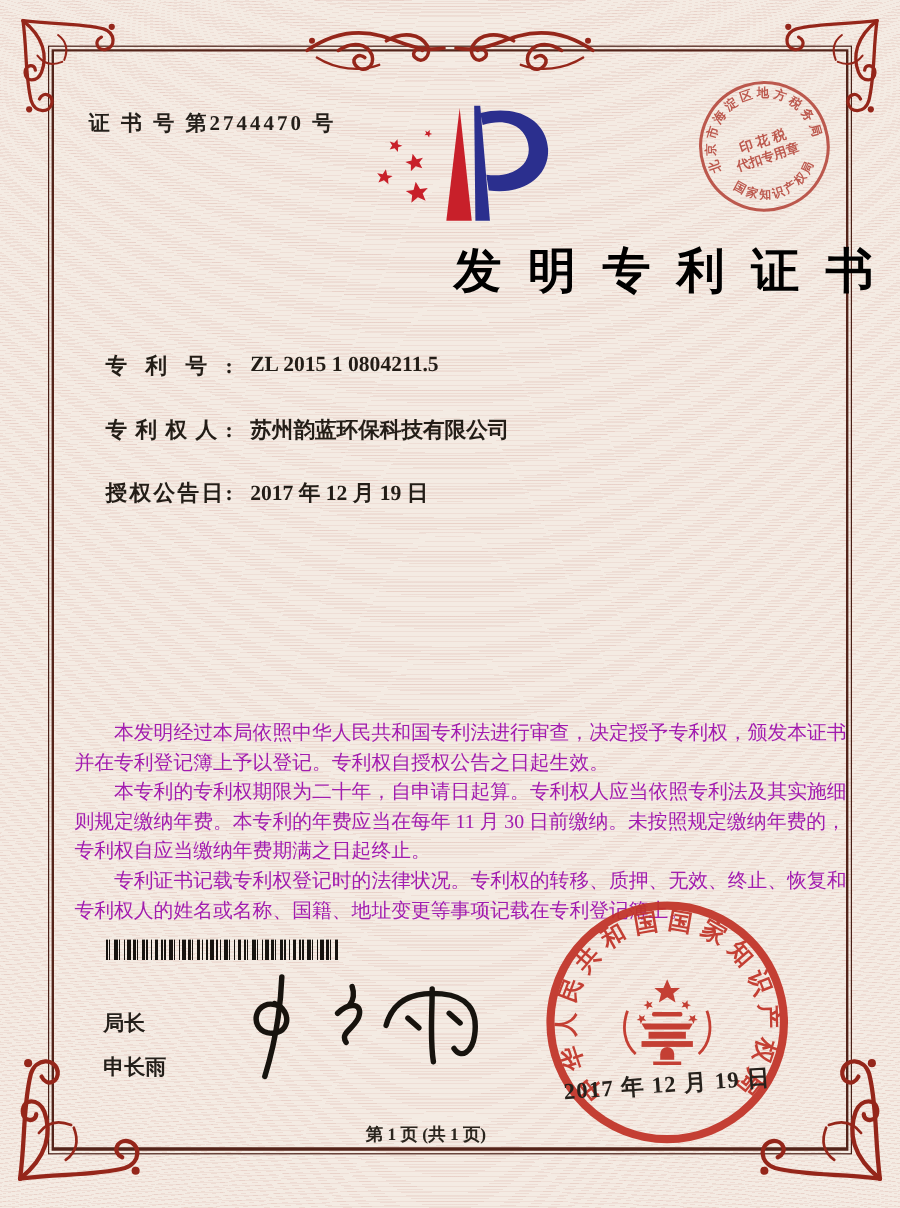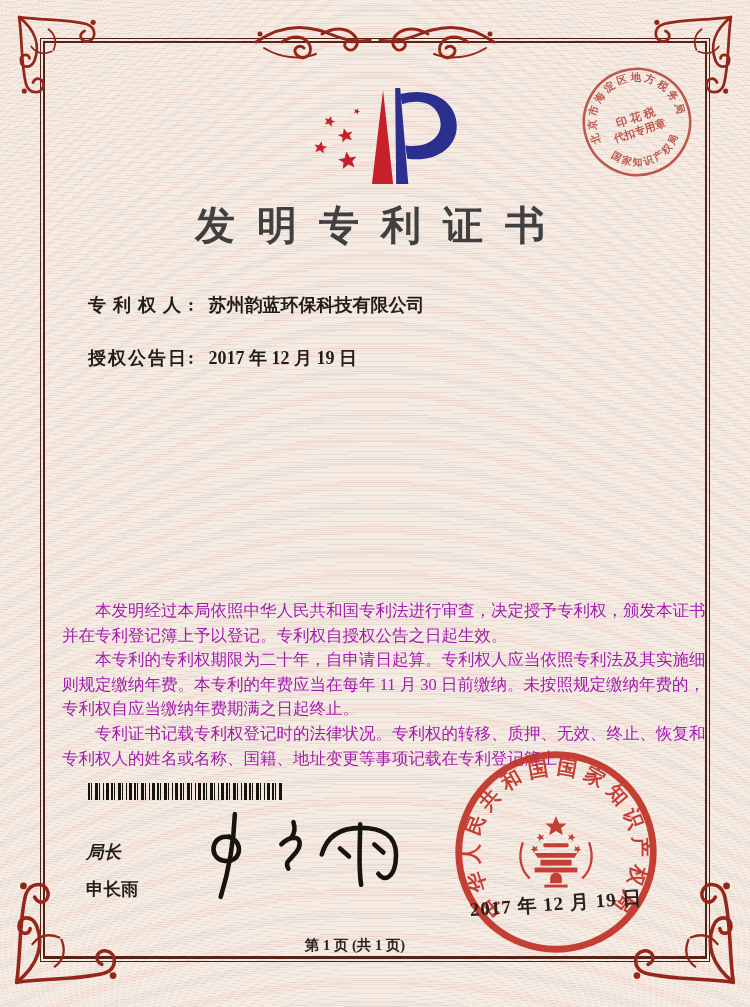--- a/index.html
+++ b/index.html
@@ -22,42 +22,42 @@
   .orn-bl{left:10px;bottom:18px;width:112px;height:112px;transform:scaleY(-1);}
   .orn-br{right:10px;bottom:18px;width:112px;height:112px;transform:scale(-1,-1);}
   .orn-top-center{left:252px;top:14px;width:246px;height:56px;}
   
   .cert-no{position:absolute;left:74px;top:90px;font-size:17.5px;font-weight:600;
            letter-spacing:2.5px;color:#241f1a;}
   .logo{position:absolute;left:298px;top:84px;width:162px;height:106px;}
   .tax-seal{position:absolute;left:578px;top:63px;width:118px;height:118px;
             transform:rotate(-18deg);opacity:.88;}
   .tax-seal text{fill:#b5453a;font-family:"Liberation Sans","DejaVu Sans",sans-serif;}
-  .title{position:absolute;left:0;right:0;top:198px;margin:0 0 0 .3em;text-align:center;
-         font-size:40px;font-weight:700;letter-spacing:.55em;color:#404040;}
+  .title{position:absolute;left:0;right:0;top:198px;margin:0 0 0 .3em;text-align:right;
+         font-size:40px;font-weight:700;letter-spacing:.55em;color:#000000;}
   
   .fields{position:absolute;left:88px;top:293px;right:55px;color:#231d17;}
   .field-row{height:26px;margin-bottom:27px;font-size:18px;font-weight:600;white-space:nowrap;}
   .field-label{display:inline-block;width:106px;text-align:justify;text-align-last:justify;vertical-align:top;}
   .field-value{margin-left:10px;}
   
   .body-text{position:absolute;left:62px;top:599px;width:644px;color:#a21caf;
              font-size:16.5px;line-height:24.6px;font-weight:500;}
   .body-text p{margin:0;text-indent:2em;}
   
   .barcode{position:absolute;left:88px;top:783px;width:194px;height:17px;
     background:repeating-linear-gradient(90deg,
       #17130f 0 2px, rgba(0,0,0,0) 2px 3px,
       #17130f 3px 4px, rgba(0,0,0,0) 4px 7px,
       #17130f 7px 10px, rgba(0,0,0,0) 10px 11px,
       #17130f 11px 12px, rgba(0,0,0,0) 12px 15px,
       #17130f 15px 16px, rgba(0,0,0,0) 16px 18px,
       #17130f 18px 21px, rgba(0,0,0,0) 21px 23px);}
   
-  .signoff-title{position:absolute;left:86px;top:840px;font-size:17.5px;font-weight:600;color:#241f1a;font-style:italic;}
+  .signoff-title{position:absolute;left:86px;top:840px;font-size:17.5px;font-weight:600;color:#241f1a;}
   .signoff-name{position:absolute;left:86px;top:877px;font-size:17.5px;font-weight:600;color:#241f1a;}
   .signature{position:absolute;left:188px;top:806px;width:218px;height:96px;}
   
   .issue-seal{position:absolute;left:449px;top:745px;width:214px;height:214px;opacity:.93;}
   .issue-seal text{fill:#c13327;font-family:"Liberation Sans","DejaVu Sans",sans-serif;}
   .seal-date{position:absolute;left:449px;top:891px;width:214px;text-align:center;
              transform:rotate(-4deg);font-size:19px;font-weight:700;color:#26211c;letter-spacing:1px;}
   .footer{position:absolute;left:0;right:40px;top:936px;text-align:center;
           font-size:14.5px;font-weight:600;color:#2a241d;}
   .hidden-defs{position:absolute;width:0;height:0;overflow:hidden;}
@@ -103,20 +103,21 @@
       <use href="#corner-flourish"></use>
     </svg>
   <svg class="orn orn-br" viewBox="0 0 100 100">
       <use href="#corner-flourish"></use>
     </svg>
   <svg class="orn orn-top-center" viewBox="0 0 246 56">
     <use href="#flourish-half" transform="translate(0,0)"></use>
     <use href="#flourish-half" transform="translate(246,0) scale(-1,1)"></use>
   </svg>
 
+  <div class="cert-no">证 书 号 第2744470 号</div>
 
   <svg class="logo" viewBox="0 0 160 105">
     <use href="#star5" fill="#c8202a" transform="translate(58,27) scale(0.32) rotate(25)"></use>
     <use href="#star5" fill="#c8202a" transform="translate(31,37) scale(0.55) rotate(18)"></use>
     <use href="#star5" fill="#c8202a" transform="translate(47,51) scale(0.75) rotate(-14)"></use>
     <use href="#star5" fill="#c8202a" transform="translate(22,63) scale(0.65) rotate(10)"></use>
     <use href="#star5" fill="#c8202a" transform="translate(49,76) scale(0.92) rotate(-8)"></use>
     <polygon points="84,6 94,99 73,99" fill="#c8202a"></polygon>
     <polygon points="96,4 101,4 109,99 97,99" fill="#2b2f8e"></polygon>
     <path d="M101,10 C134,2 156,18 157,40 C158,63 136,78 108,74 L106,61 C128,64 142,53 141,39 C140,22 124,13 103,20 Z" fill="#2b2f8e"></path>
@@ -134,20 +135,24 @@
     <text x="0" y="-1" font-size="11.5" font-weight="700" text-anchor="middle">印 花 税</text>
     <text x="0" y="13" font-size="11" font-weight="700" text-anchor="middle">代扣专用章</text>
     <text font-size="10" font-weight="700" letter-spacing="2" text-anchor="middle">
       <textPath href="#tax-arc-bottom" startOffset="50%">国家知识产权局</textPath>
     </text>
   </svg>
 
   <h1 class="title">发明专利证书</h1>
 
   <div class="fields">
+    <div class="field-row">
+      <span class="field-label">专利号:</span>
+      <span class="field-value">ZL 2015 1 0804211.5</span>
+    </div>
     <div class="field-row">
       <span class="field-label">专利权人:</span>
       <span class="field-value">苏州韵蓝环保科技有限公司</span>
     </div>
     <div class="field-row">
       <span class="field-label">授权公告日:</span>
       <span class="field-value">2017 年 12 月 19 日</span>
     </div>
   </div>
 

